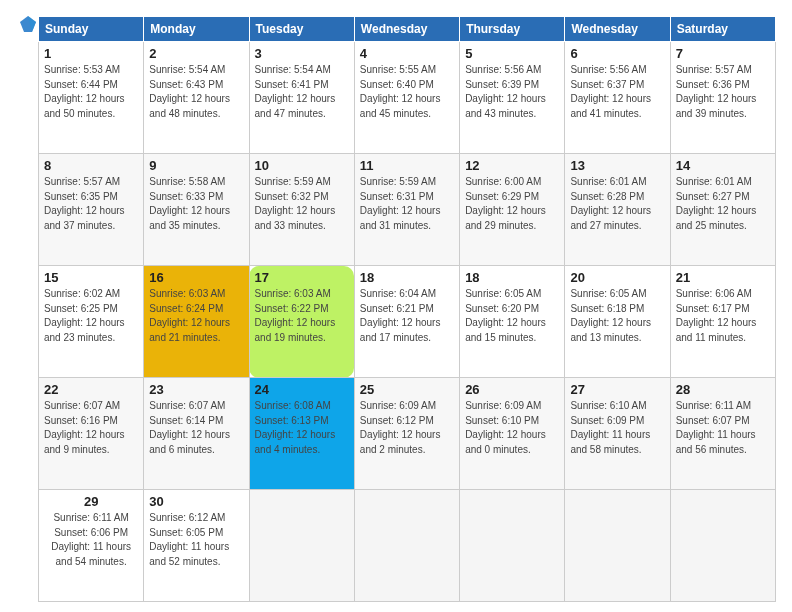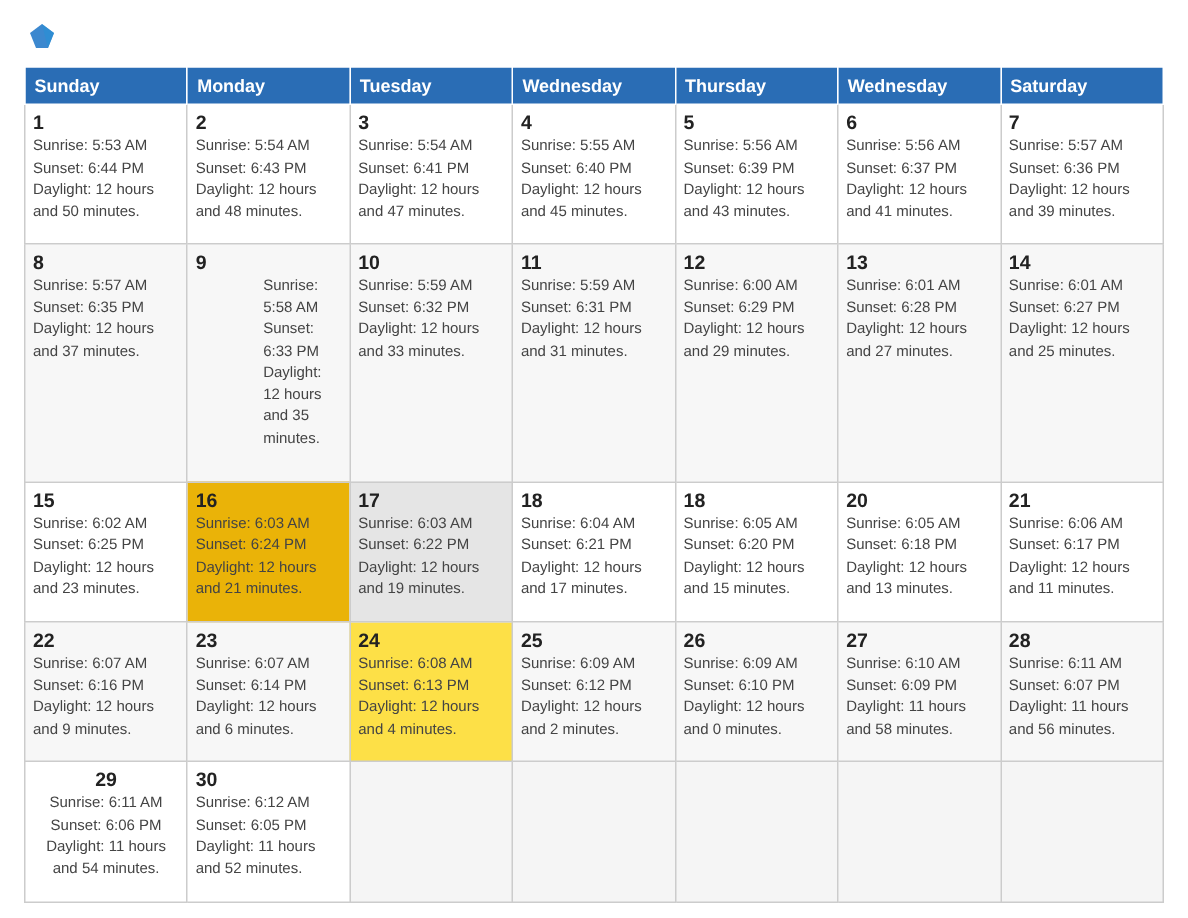--- a/index.html
+++ b/index.html
@@ -8,21 +8,21 @@
       background: #fff;
       width: 792px;
       height: 612px;
       overflow: hidden;
     }
     .page {
       width: 792px;
       height: 612px;
       padding: 16px 16px 10px 16px;
       display: flex;
-      flex-direction: column;
+      flex-direction: row;
     }
     .header {
       display: flex;
       justify-content: space-between;
       align-items: flex-start;
       margin-bottom: 10px;
     }
     .logo {
       display: flex;
       align-items: center;
@@ -190,21 +190,21 @@
           <tr>
             <td style="background: rgb(247, 247, 247);">
               <span class="day-num">8</span>
               <div class="day-info" style="white-space: pre-line;">Sunrise: 5:57 AM
 Sunset: 6:35 PM
 Daylight: 12 hours
 and 37 minutes.</div>
             </td>
             <td style="background: rgb(247, 247, 247);">
               <span class="day-num">9</span>
-              <div class="day-info" style="white-space: pre-line; margin-left: 45px;">Sunrise: 5:58 AM
+              <div class="day-info" style="white-space: pre-line;">Sunrise: 5:58 AM
 Sunset: 6:33 PM
 Daylight: 12 hours
 and 35 minutes.</div>
             </td>
             <td style="background: rgb(247, 247, 247);">
               <span class="day-num">10</span>
               <div class="day-info" style="white-space: pre-line;">Sunrise: 5:59 AM
 Sunset: 6:32 PM
 Daylight: 12 hours
 and 33 minutes.</div>
@@ -246,21 +246,21 @@
 Daylight: 12 hours
 and 23 minutes.</div>
             </td>
             <td style="background: #eab308;">
               <span class="day-num">16</span>
               <div class="day-info" style="white-space: pre-line;">Sunrise: 6:03 AM
 Sunset: 6:24 PM
 Daylight: 12 hours
 and 21 minutes.</div>
             </td>
-            <td style="background: #e5e5e5;">
+            <td style="background: #bef264; border-radius: 10px;">
               <span class="day-num">17</span>
               <div class="day-info" style="white-space: pre-line;">Sunrise: 6:03 AM
 Sunset: 6:22 PM
 Daylight: 12 hours
 and 19 minutes.</div>
             </td>
             <td style="background: rgb(255, 255, 255);">
               <span class="day-num">18</span>
               <div class="day-info" style="white-space: pre-line;">Sunrise: 6:04 AM
 Sunset: 6:21 PM
@@ -297,21 +297,21 @@
 Daylight: 12 hours
 and 9 minutes.</div>
             </td>
             <td style="background: rgb(247, 247, 247);">
               <span class="day-num">23</span>
               <div class="day-info" style="white-space: pre-line;">Sunrise: 6:07 AM
 Sunset: 6:14 PM
 Daylight: 12 hours
 and 6 minutes.</div>
             </td>
-            <td style="background: #fde047;">
+            <td style="background: #0ea5e9;">
               <span class="day-num">24</span>
               <div class="day-info" style="white-space: pre-line;">Sunrise: 6:08 AM
 Sunset: 6:13 PM
 Daylight: 12 hours
 and 4 minutes.</div>
             </td>
             <td style="background: rgb(247, 247, 247);">
               <span class="day-num">25</span>
               <div class="day-info" style="white-space: pre-line;">Sunrise: 6:09 AM
 Sunset: 6:12 PM

